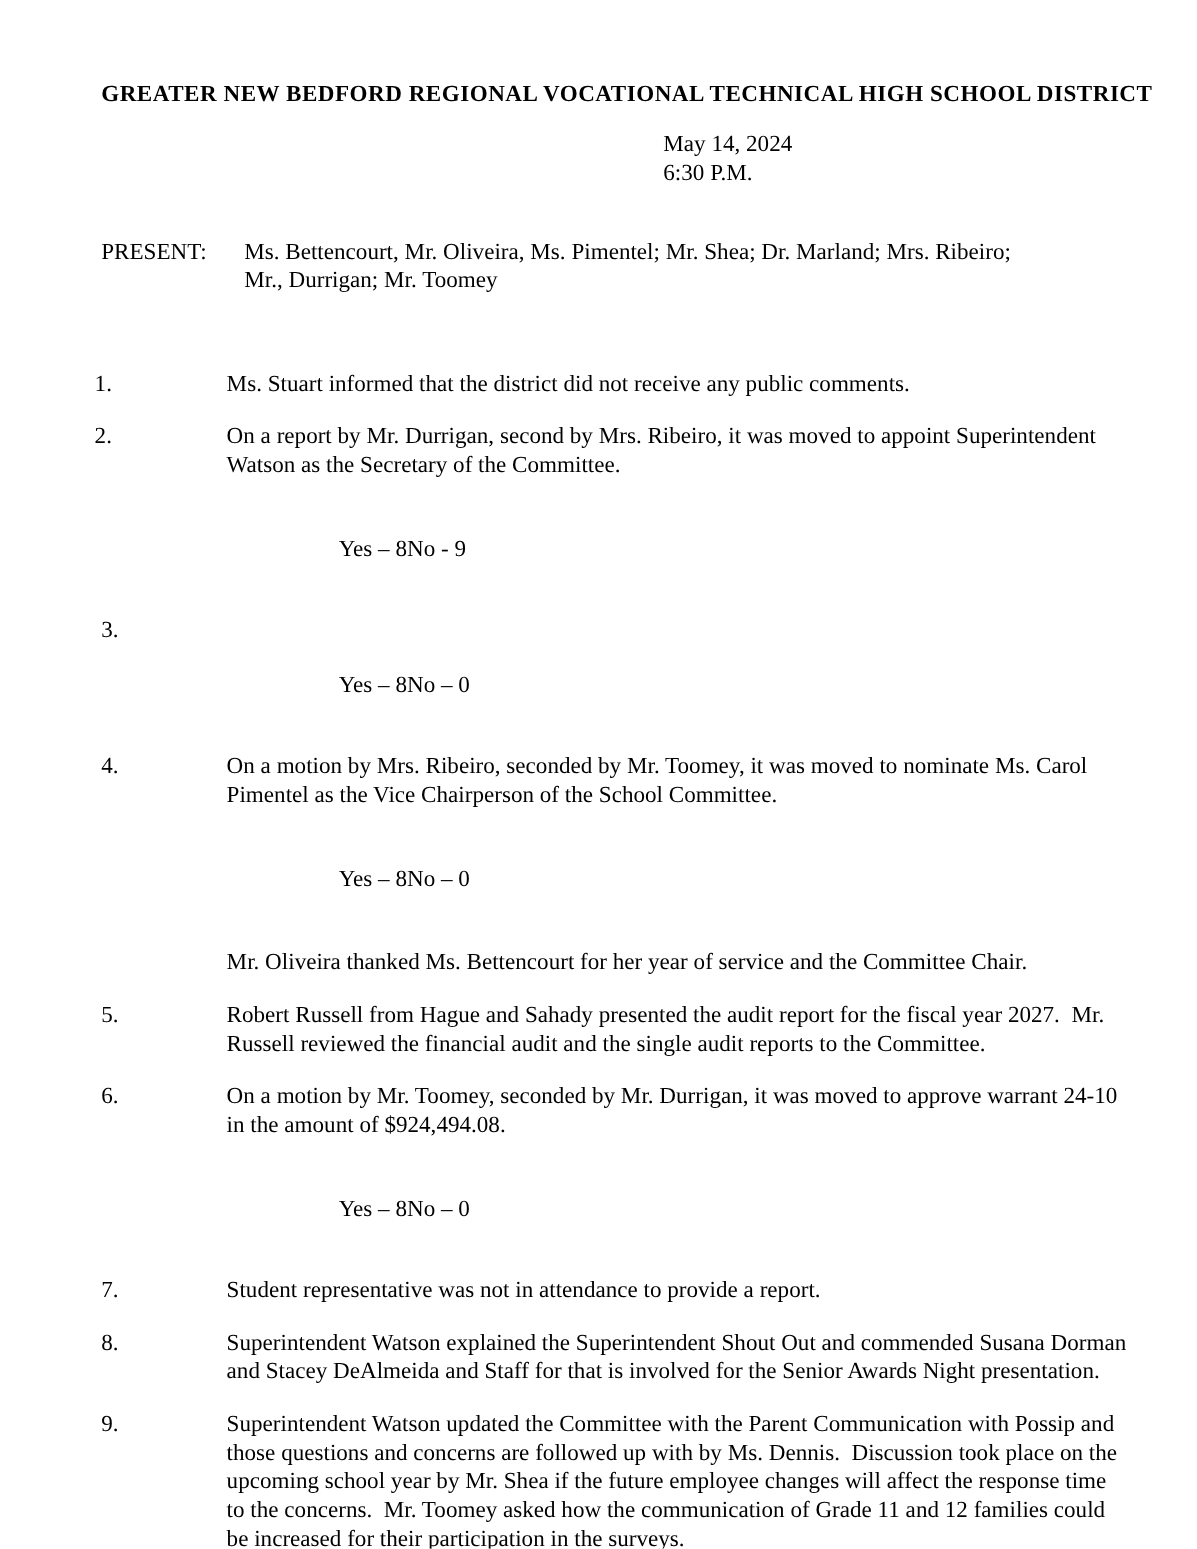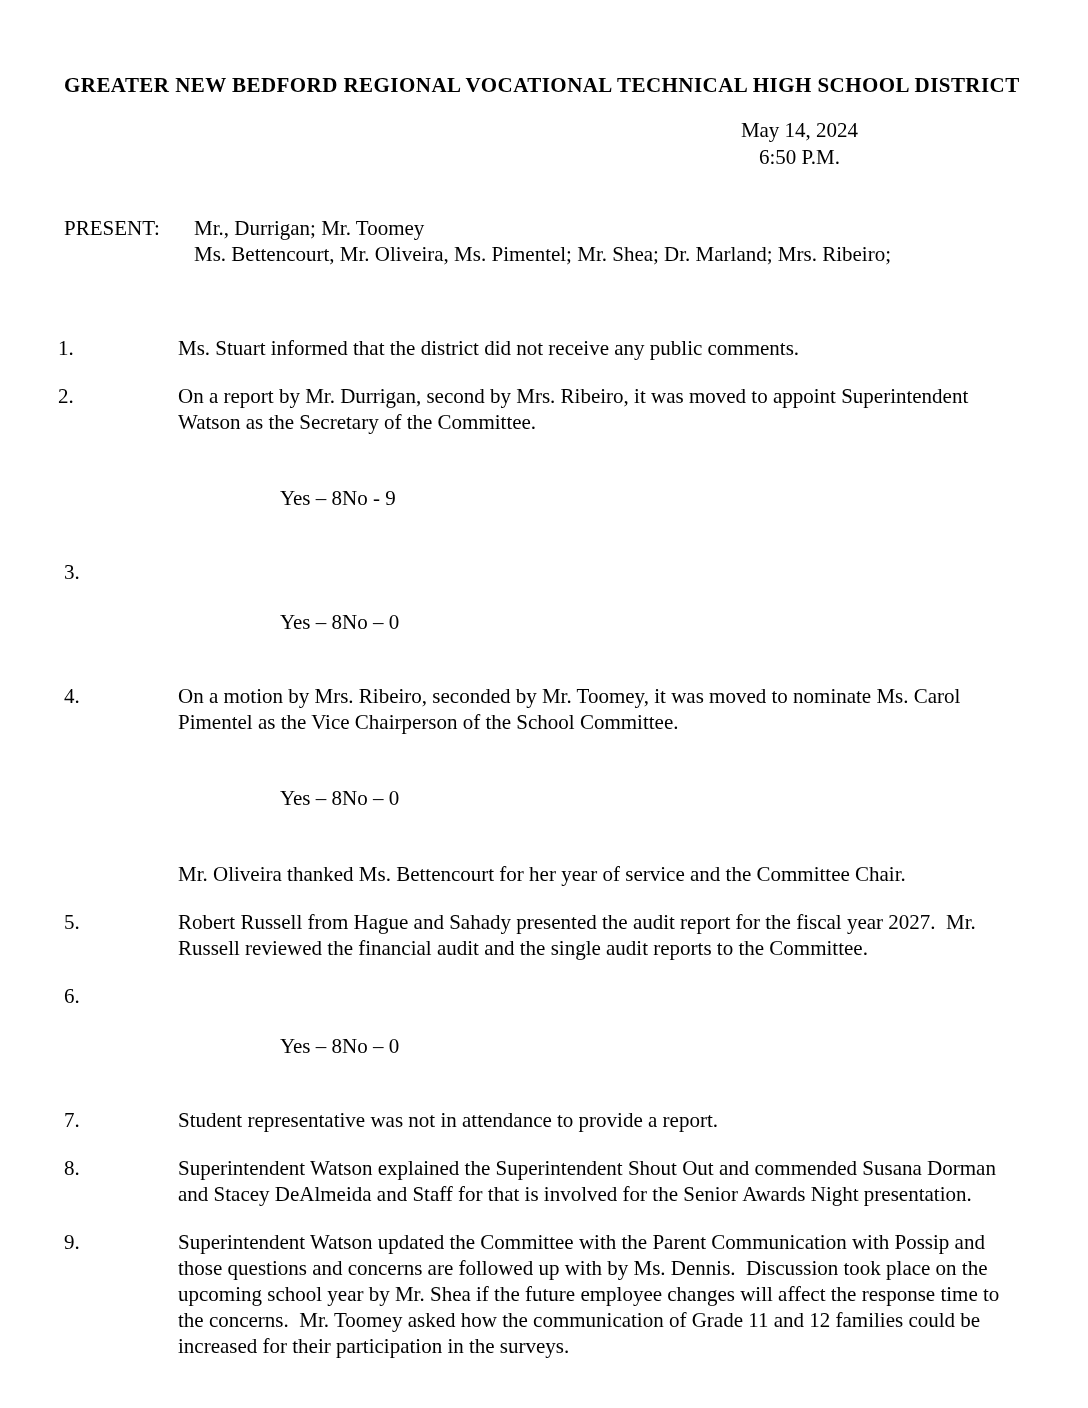--- a/index.html
+++ b/index.html
@@ -10,35 +10,34 @@
   .page {
     position: relative;
     width: 1088px;
     height: 1408px;
     box-sizing: border-box;
     background: #ffffff;
     color: #000000;
     font-family: "Liberation Serif", serif;
     font-size: 21px;
     line-height: 26px;
-    padding: 72px 64px 0 64px;
+    padding: 72px 64px 0 92px;
     overflow: hidden;
   }
   .title {
     margin: 0;
     font-size: 21px;
     font-weight: bold;
     letter-spacing: 0.45px;
     white-space: nowrap;
     line-height: 26px;
   }
   .dateblock {
     margin: 19px 0 0 511px;
     line-height: 27px;
-    text-align: center;
   }
   .present {
     display: flex;
     margin-top: 44px;
   }
   .present-label {
     width: 130px;
     flex: none;
   }
   .present-names {
@@ -83,28 +82,28 @@
 </style>
 </head>
 <body>
 
 <div class="page">
 
   <h1 class="title">GREATER NEW BEDFORD REGIONAL VOCATIONAL TECHNICAL HIGH SCHOOL DISTRICT</h1>
 
   <div class="dateblock">
     <div>May 14, 2024</div>
-    <div>6:50 P.M.</div>
+    <div>6:30 P.M.</div>
   </div>
 
   <div class="present">
     <div class="present-label">PRESENT:</div>
     <div class="present-names">
+      <div>Ms. Bettencourt, Mr. Oliveira, Ms. Pimentel; Mr. Shea; Dr. Marland; Mrs. Ribeiro;</div>
       <div>Mr., Durrigan; Mr. Toomey</div>
-      <div>Ms. Bettencourt, Mr. Oliveira, Ms. Pimentel; Mr. Shea; Dr. Marland; Mrs. Ribeiro;</div>
     </div>
   </div>
 
   <ol class="items" id="items">
   <li class="item">
     <span class="num">1.</span>
     <div class="body">
       <p class="text">Ms. Stuart informed that the district did not receive any public comments.</p>
 
     </div>
@@ -146,20 +145,21 @@
     <span class="num">5.</span>
     <div class="body">
       <p class="text">Robert Russell from Hague and Sahady presented the audit report for the fiscal year 2027.  Mr. Russell reviewed the financial audit and the single audit reports to the Committee.</p>
 
     </div>
   </li>
 
   <li class="item">
     <span class="num">6.</span>
     <div class="body">
+      <p class="text">On a motion by Mr. Toomey, seconded by Mr. Durrigan, it was moved to approve warrant 24-10 in the amount of $924,494.08.</p>
       <p class="vote">
         <span class="yes">Yes – 8</span><span class="no">No – 0</span>
       </p>
 
     </div>
   </li>
 
   <li class="item">
     <span class="num">7.</span>
     <div class="body">

